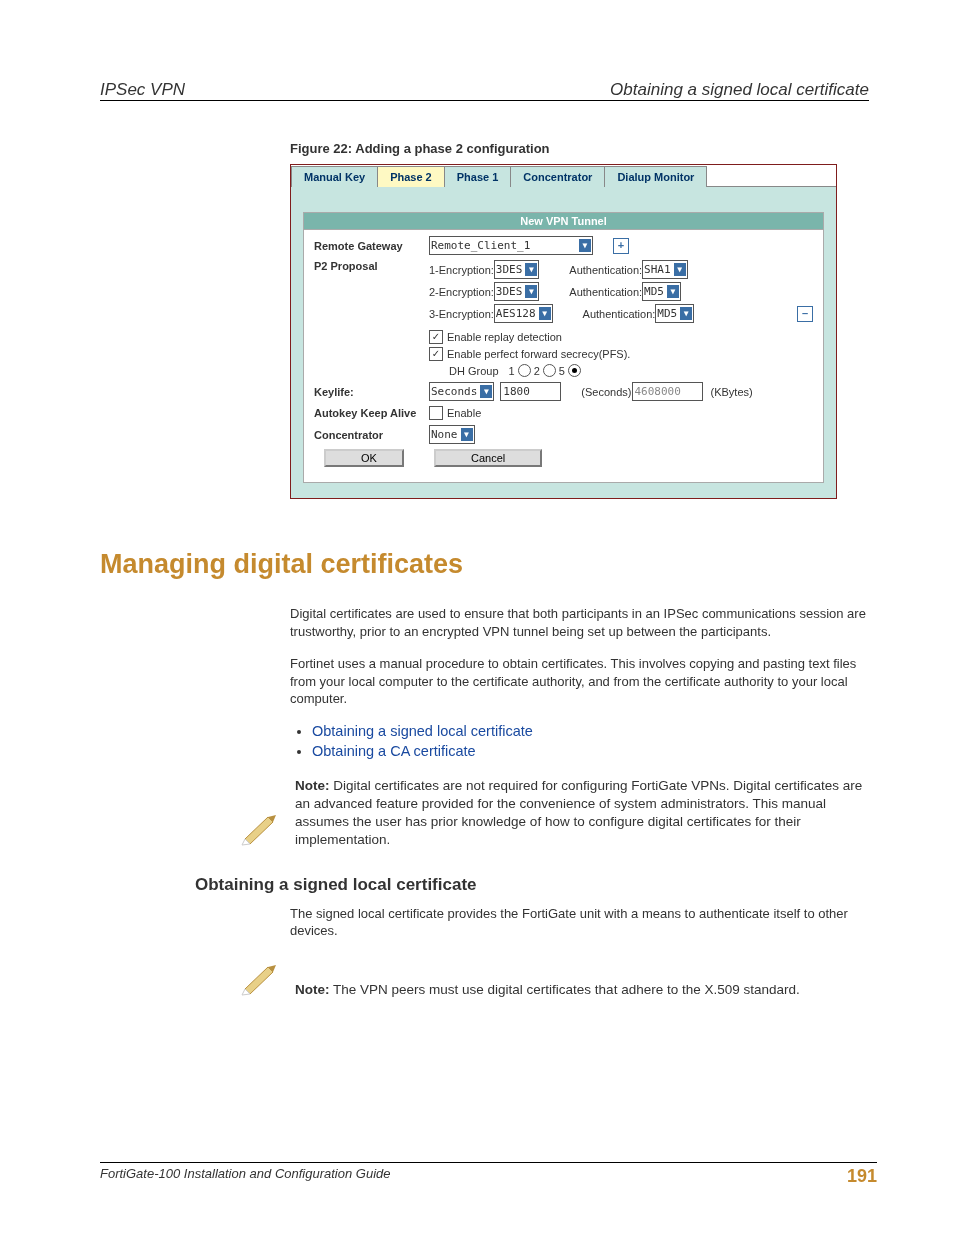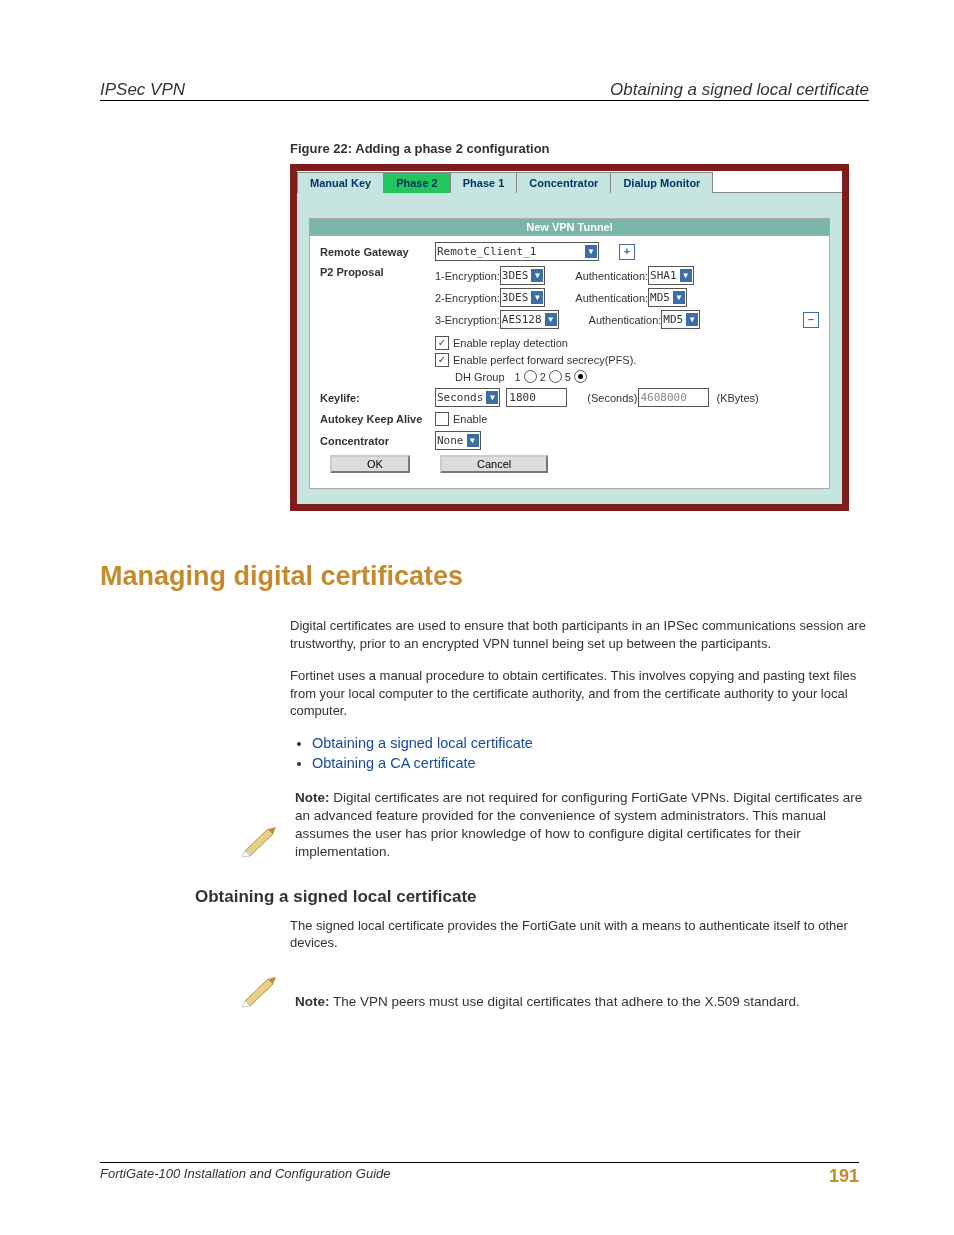--- a/index.html
+++ b/index.html
@@ -30,21 +30,21 @@
   .figure-caption {
     font-weight: bold;
     font-size: 13px;
     margin-left: 190px;
     margin-bottom: 8px;
   }
   .screenshot {
     margin-left: 190px;
     width: 545px;
     background: #c7e5e0;
-    border: 7px solid #7f1d1d;
+    border: 1px solid #7f1d1d;
     font-family: Verdana, sans-serif;
     font-size: 11px;
     margin-bottom: 50px;
     padding-bottom: 15px;
   }
   .tabrow {
     display: flex;
     height: 22px;
     position: relative;
     background: #fff;
@@ -56,21 +56,21 @@
     padding: 0 12px;
     font-weight: bold;
     color: #003366;
     font-size: 11px;
     background: #c7e5e0;
     border-top: 1px solid #888;
     border-right: 1px solid #888;
     position: relative;
   }
   .tab:first-child { border-left: 1px solid #888; }
-  .tab.active { background: #22c55e; }
+  .tab.active { background: #fef9c3; }
   .tab-spacer { flex: 1; border-bottom: 1px solid #888; background:#fff; height:20px;}
   .inner-panel {
     margin: 25px 12px 0 12px;
     background: #fff;
     border: 1px solid #aaa;
   }
   .panel-title {
     background: #7ab5ab;
     color: #fff;
     text-align: center;
@@ -138,21 +138,21 @@
   ul.links li { font-size: 14.5px; margin-bottom: 4px; }
   ul.links li .link { color: #1a4aa0; }
   .note-row { display: flex; align-items: flex-end; gap: 15px; margin: 0 0 25px 0; }
   .note-icon { width: 40px; flex: 0 0 40px; padding-top:2px; }
   .note-text { font-size: 13.5px; line-height: 1.35; }
   .h2-title { font-size: 17px; font-weight: bold; margin: 0 0 10px 0; }
   .footer-row {
     position: absolute;
     bottom: 48px;
     left: 100px;
-    right: 95px;
+    right: 77px;
     border-top: 1px solid #000;
     display: flex;
     justify-content: space-between;
     padding-top: 3px;
   }
   .footer-left { font-style: italic; font-size: 13px; }
   .footer-right { font-weight: bold; color: #c58a2e; font-size: 18px; }
 </style>
 </head>
 <body>

